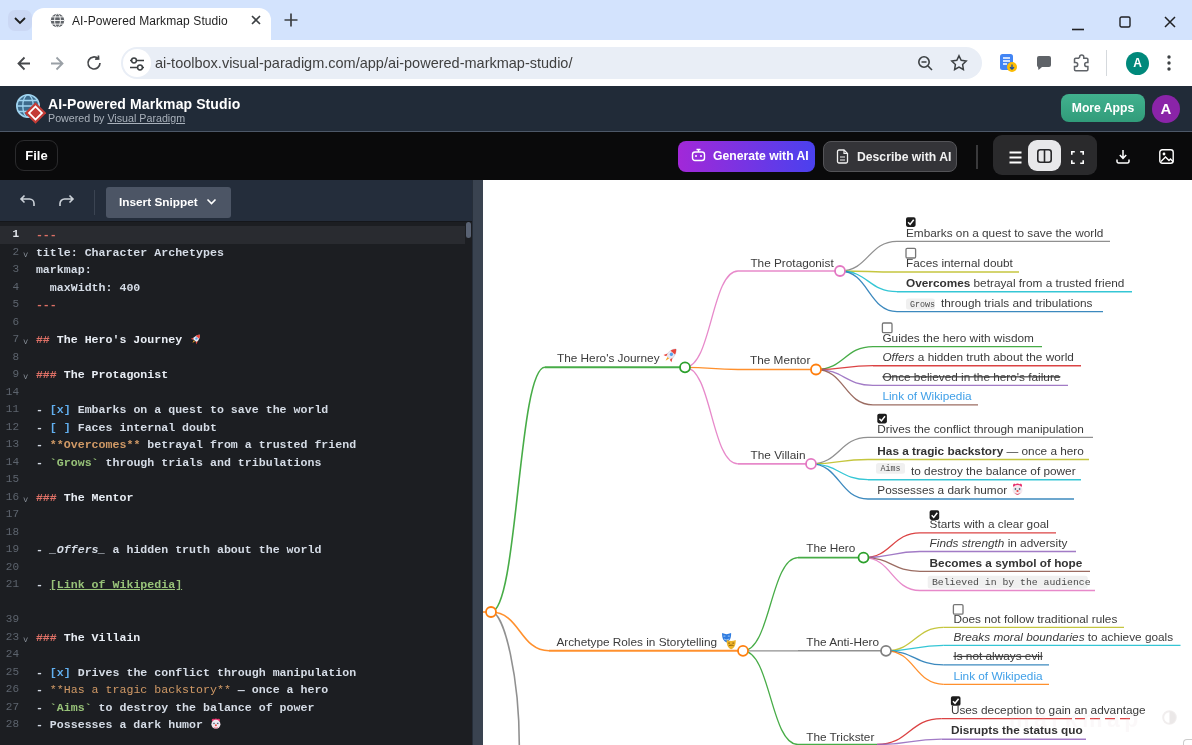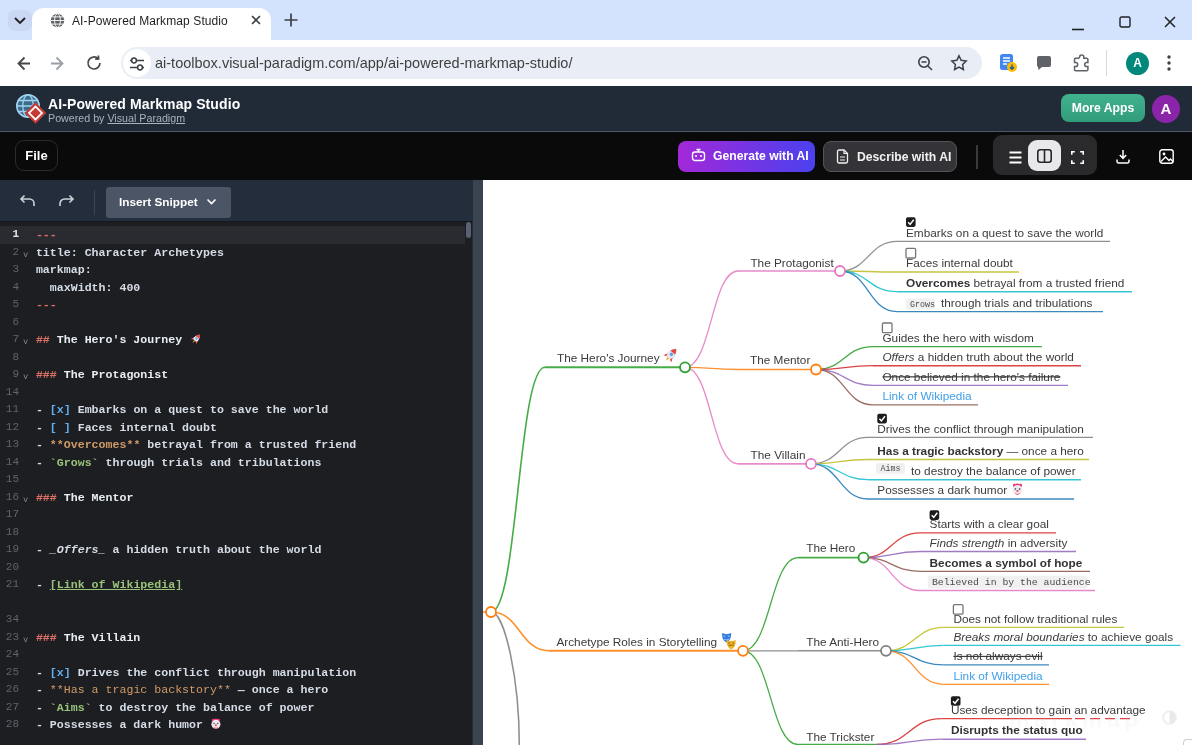--- a/index.html
+++ b/index.html
@@ -200,21 +200,21 @@
     <div class="erow" style="top:196.5px;"><span class="gnum" style="color:#5d646e;">12</span><span class="ecode"><span style="color:#d5dce6;">-&nbsp;</span><span style="color:#61afef;">[&nbsp;]</span><span style="color:#d5dce6;">&nbsp;Faces&nbsp;internal&nbsp;doubt</span></span></div>
     <div class="erow" style="top:214.0px;"><span class="gnum" style="color:#5d646e;">13</span><span class="ecode"><span style="color:#d5dce6;">-&nbsp;</span><span style="color:#d19a66;font-weight:bold;">**Overcomes**</span><span style="color:#d5dce6;">&nbsp;betrayal&nbsp;from&nbsp;a&nbsp;trusted&nbsp;friend</span></span></div>
     <div class="erow" style="top:231.5px;"><span class="gnum" style="color:#5d646e;">14</span><span class="ecode"><span style="color:#d5dce6;">-&nbsp;</span><span style="color:#98c379;">`Grows`</span><span style="color:#d5dce6;">&nbsp;through&nbsp;trials&nbsp;and&nbsp;tribulations</span></span></div>
     <div class="erow" style="top:249.0px;"><span class="gnum" style="color:#5d646e;">15</span><span class="ecode"></span></div>
     <div class="erow" style="top:266.5px;"><span class="gnum" style="color:#5d646e;">16</span><span class="fold">˅</span><span class="ecode"><span style="color:#dd7066;">###&nbsp;</span><span style="color:#e9eef5;">The&nbsp;Mentor</span></span></div>
     <div class="erow" style="top:284.0px;"><span class="gnum" style="color:#5d646e;">17</span><span class="ecode"></span></div>
     <div class="erow" style="top:301.5px;"><span class="gnum" style="color:#5d646e;">18</span></div>
     <div class="erow" style="top:319.0px;"><span class="gnum" style="color:#5d646e;">19</span><span class="ecode"><span style="color:#d5dce6;">-&nbsp;</span><span style="color:#d5dce6;font-style:italic;">_Offers_</span><span style="color:#d5dce6;">&nbsp;a&nbsp;hidden&nbsp;truth&nbsp;about&nbsp;the&nbsp;world</span></span></div>
     <div class="erow" style="top:336.5px;"><span class="gnum" style="color:#5d646e;">20</span></div>
     <div class="erow" style="top:354.0px;"><span class="gnum" style="color:#5d646e;">21</span><span class="ecode"><span style="color:#d5dce6;">-&nbsp;</span><span style="color:#98c379;text-decoration:underline;">[Link&nbsp;of&nbsp;Wikipedia]</span></span></div>
-    <div class="erow" style="top:389.0px;"><span class="gnum" style="color:#5d646e;">34</span><span class="ecode"></span></div>
+    <div class="erow" style="top:389.0px;"><span class="gnum" style="color:#5d646e;">39</span><span class="ecode"></span></div>
     <div class="erow" style="top:406.5px;"><span class="gnum" style="color:#5d646e;">23</span><span class="fold">˅</span><span class="ecode"><span style="color:#dd7066;">###&nbsp;</span><span style="color:#e9eef5;">The&nbsp;Villain</span></span></div>
     <div class="erow" style="top:424.0px;"><span class="gnum" style="color:#5d646e;">24</span><span class="ecode"></span></div>
     <div class="erow" style="top:441.5px;"><span class="gnum" style="color:#5d646e;">25</span><span class="ecode"><span style="color:#d5dce6;">-&nbsp;</span><span style="color:#61afef;">[x]</span><span style="color:#d5dce6;">&nbsp;Drives&nbsp;the&nbsp;conflict&nbsp;through&nbsp;manipulation</span></span></div>
     <div class="erow" style="top:459.0px;"><span class="gnum" style="color:#5d646e;">26</span><span class="ecode"><span style="color:#d5dce6;">-&nbsp;</span><span style="color:#d19a66;font-weight:normal;">**Has&nbsp;a&nbsp;tragic&nbsp;backstory**</span><span style="color:#d5dce6;">&nbsp;—&nbsp;once&nbsp;a&nbsp;hero</span></span></div>
     <div class="erow" style="top:476.5px;"><span class="gnum" style="color:#5d646e;">27</span><span class="ecode"><span style="color:#d5dce6;">-&nbsp;</span><span style="color:#98c379;">`Aims`</span><span style="color:#d5dce6;">&nbsp;to&nbsp;destroy&nbsp;the&nbsp;balance&nbsp;of&nbsp;power</span></span></div>
     <div class="erow" style="top:494.0px;"><span class="gnum" style="color:#5d646e;">28</span><span class="ecode"><span style="color:#d5dce6;">-&nbsp;Possesses&nbsp;a&nbsp;dark&nbsp;humor&nbsp;</span><svg width="12" height="12" style="vertical-align:-2px;">
           <path d="M2.2,3.6 C0.9,1.4 2.7,0 4.1,1.1 C5,0.3 6.8,0.3 7.7,1.1 C9.1,0 10.9,1.4 9.6,3.6 Z" fill="#e8336e"></path>
           <circle cx="5.9" cy="6.3" r="4.5" fill="#f6e8ee"></circle>
           <circle cx="4" cy="5.4" r="1.4" fill="#cfe0f2"></circle>
           <circle cx="7.8" cy="5.4" r="1.4" fill="#cfe0f2"></circle>

